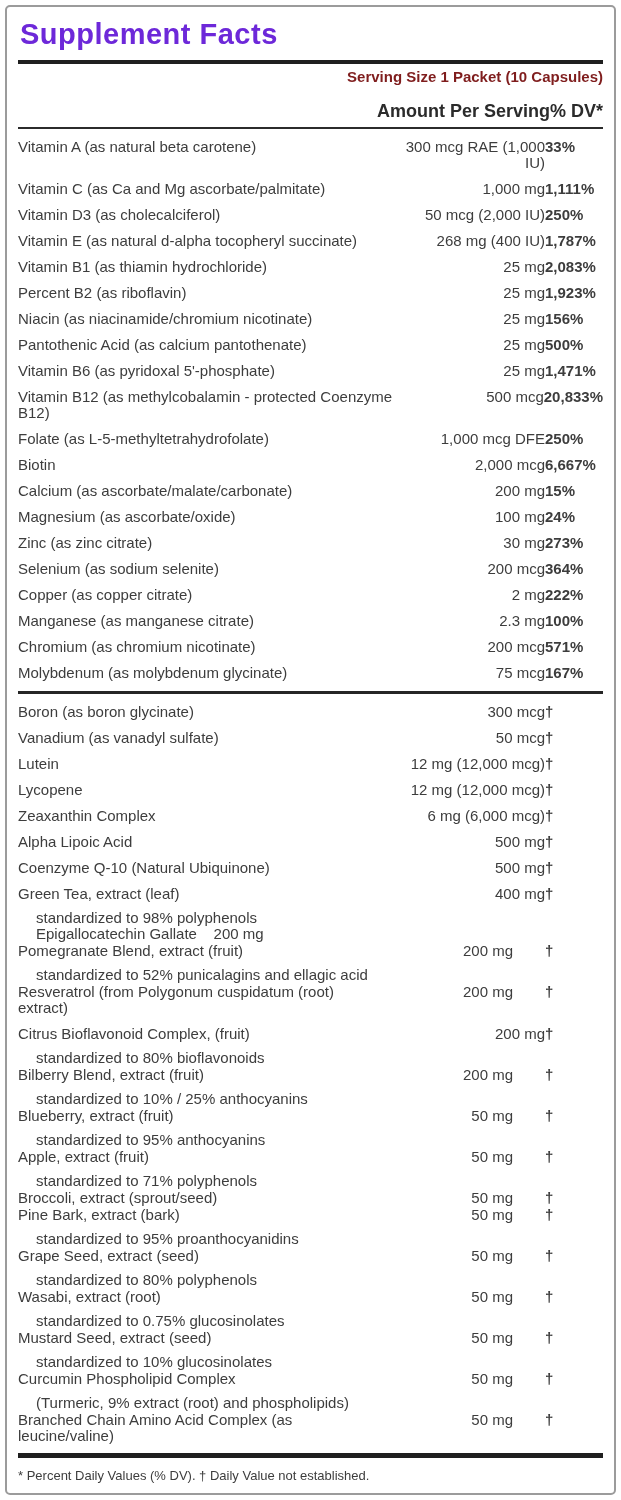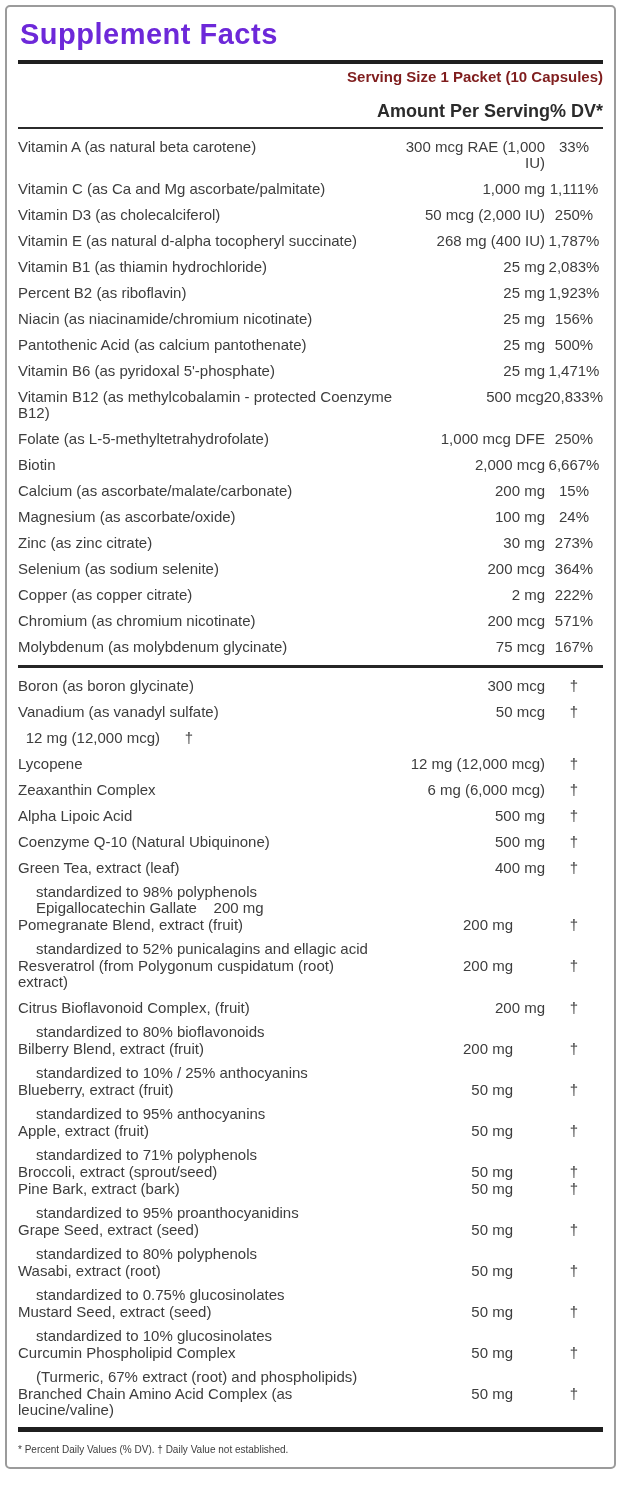--- a/index.html
+++ b/index.html
@@ -39,29 +39,29 @@
   }
   .rows { padding-top:0; }
   .row-block { }
   .row-main {
     display:flex; align-items:flex-start;
     margin-top:10px; line-height:16px; font-size:15px;
   }
   .row-main.tight { margin-top:1px;gap:32px; }
   .cell.name { flex:1 1 auto; padding-right:4px; }
   .cell.amount { flex:0 0 142px; text-align:right; white-space:normal; }
-  .cell.dv { flex:0 0 58px; text-align:center; }
+  .cell.dv { flex:0 0 58px; text-align:left;font-weight:bold; }
   .sub-line {
     font-size:15px; line-height:16px;
     padding-left:18px; white-space:pre-wrap;
   }
   .sub-line.first { margin-top:8px; }
   .divider-wrap { margin-top:10px; }
   .footnote {
-    font-size:10px; color:#3d3d3d;
+    font-size:13px; color:#3d3d3d;
     margin-top:9px; line-height:17px;
   }
 </style>
 </head>
 <body>
 
 <div class="label-box">
   <div class="title">Supplement Facts</div>
   <div class="bar-thick"></div>
   <div class="serving">Serving Size 1 Packet (10 Capsules)</div>
@@ -186,20 +186,27 @@
   </div>
       <div class="row-block">
     <div class="row-main">
       <span class="cell name">Copper (as copper citrate)</span>
       <span class="cell amount">2 mg</span>
       <span class="cell dv">222%</span>
     </div>
   </div>
       <div class="row-block">
     <div class="row-main">
+      <span class="cell name">Manganese (as manganese citrate)</span>
+      <span class="cell amount">2.3 mg</span>
+      <span class="cell dv">100%</span>
+    </div>
+  </div>
+      <div class="row-block">
+    <div class="row-main">
       <span class="cell name">Chromium (as chromium nicotinate)</span>
       <span class="cell amount">200 mcg</span>
       <span class="cell dv">571%</span>
     </div>
   </div>
       <div class="row-block">
     <div class="row-main">
       <span class="cell name">Molybdenum (as molybdenum glycinate)</span>
       <span class="cell amount">75 mcg</span>
       <span class="cell dv">167%</span>
@@ -221,20 +228,21 @@
   </div>
       <div class="row-block">
     <div class="row-main">
       <span class="cell name">Vanadium (as vanadyl sulfate)</span>
       <span class="cell amount">50 mcg</span>
       <span class="cell dv">†</span>
     </div>
   </div>
       <div class="row-block">
     <div class="row-main">
+      <span class="cell name">Lutein</span>
       <span class="cell amount">12 mg (12,000 mcg)</span>
       <span class="cell dv">†</span>
     </div>
   </div>
       <div class="row-block">
     <div class="row-main">
       <span class="cell name">Lycopene</span>
       <span class="cell amount">12 mg (12,000 mcg)</span>
       <span class="cell dv">†</span>
     </div>
@@ -354,21 +362,21 @@
       <span class="cell dv">†</span>
     </div>
   <div class="sub-line first">standardized to 10% glucosinolates</div>
       </div>
       <div class="row-block">
     <div class="row-main tight">
       <span class="cell name">Curcumin Phospholipid Complex</span>
       <span class="cell amount">50 mg</span>
       <span class="cell dv">†</span>
     </div>
-  <div class="sub-line first">(Turmeric, 67% extract (root) and phospholipids)</div>
+  <div class="sub-line first">(Turmeric, 9% extract (root) and phospholipids)</div>
       </div>
       <div class="row-block">
     <div class="row-main tight">
       <span class="cell name">Branched Chain Amino Acid Complex (as leucine/valine)</span>
       <span class="cell amount">50 mg</span>
       <span class="cell dv">†</span>
     </div>
   </div>
     </div>
 

